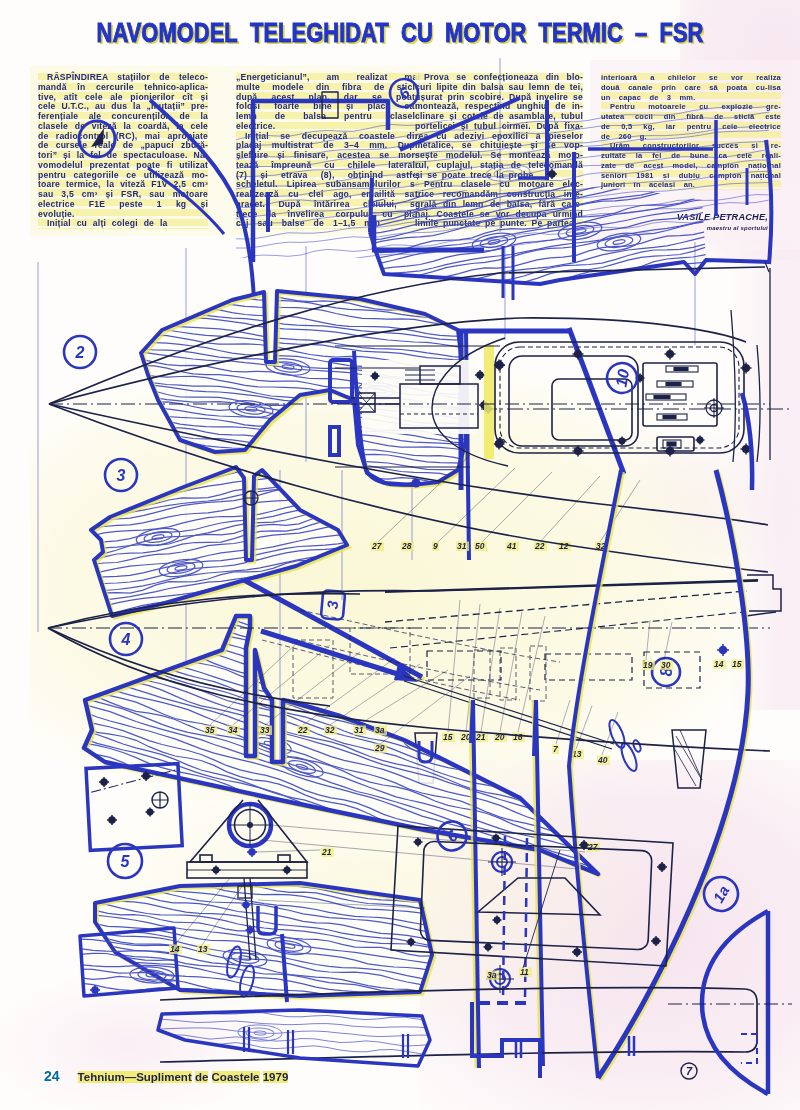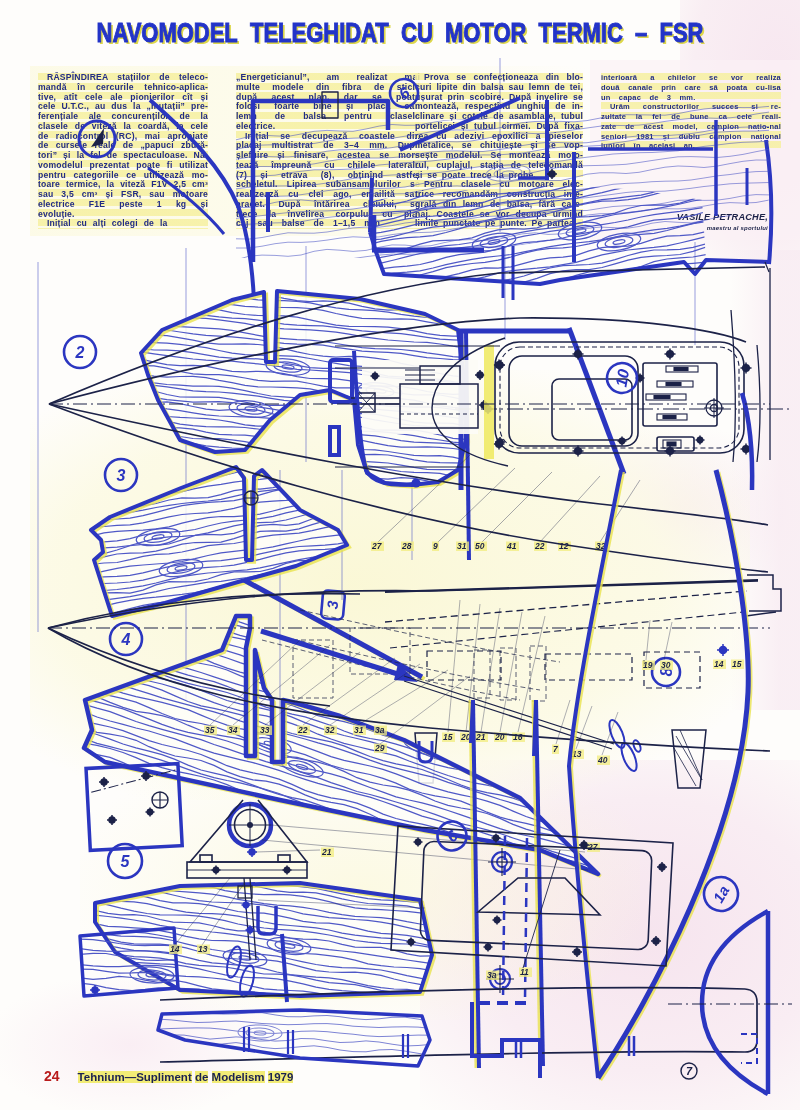--- a/index.html
+++ b/index.html
@@ -10,21 +10,21 @@
          font-size:28px;font-weight:bold;color:#2334c8;letter-spacing:0px;
          transform:scaleX(0.785);text-shadow:2.5px 2px 0 #ddd74a;white-space:nowrap;-webkit-text-stroke:1px #2334c8;}
   .col{position:absolute;top:73px;font-size:8.6px;line-height:9.75px;color:#222c86;
        text-align:justify;font-weight:bold;letter-spacing:0.2px;word-spacing:2px;
        background:repeating-linear-gradient(rgba(246,240,160,0.85) 0px,rgba(246,240,160,0.85) 7px,rgba(255,255,255,0) 7px,rgba(255,255,255,0) 9.7px);}
   .col p{margin:0;text-indent:9px;}
   #author{position:absolute;left:600px;top:212px;width:168px;text-align:right;color:#1c2248;
           font-style:italic;font-weight:bold;font-size:9.2px;letter-spacing:0.2px;}
   #author span{font-size:6px;}
   #footer{position:absolute;left:44px;top:1068px;color:#1b2150;font-weight:bold;font-size:11.5px;}
-  #footer b{font-size:14px;margin-right:18px;color:#b91c1c;}
+  #footer b{font-size:14px;margin-right:18px;color:#0369a1;}
   #footer em{font-style:normal;background:#f2ec76;}
   svg{position:absolute;left:0;top:0;}
 </style>
 </head>
 <body>
 <div id="page">
 
 <div class="wash" style="left:680px;top:0;width:120px;height:260px;background:radial-gradient(ellipse at 80% 30%,#f7e7f0 0%,#f9eef3 60%,rgba(255,255,255,0) 100%);"></div>
 
 <div class="wash" style="left:560px;top:430px;width:240px;height:160px;background:radial-gradient(ellipse,#f8ebf2 0%,rgba(255,255,255,0) 75%);"></div>
@@ -54,26 +54,27 @@
 <p>Inițial se decupează coastele din placaj multistrat de 3–4 mm. După șlefuire și finisare, acestea se mon-tează împreună cu chilele laterale (7) și etrava (8), obținînd astfel scheletul. Lipirea subansamblurilor se realizează cu clei ago, emailită sau aracet. După întărirea cleiului, se trece la învelirea corpului cu pla-caj sau balse de 1–1,5 mm</p>
 </div>
 
 <div class="col" style="left:415px;width:168px;">
 <p>Prova se confecționeaza din blo-curi lipite din balsa sau lemn de tei, ușurat prin scobire. După invelire se montează, respectînd unghiul de in-clinare și cotele de asamblare, tubul portelicei și tubul cirmei. După fixa-rea cu adezivi epoxilici a pieselor metalice, se chituiește și se vop-sește modelul. Se montează moto-rul, cuplajul, stația de telecomandă și se poate trece la probe.</p>
 <p>Pentru clasele cu motoare elec-trice recomandăm construcția inte-grală din lemn de balsa, fără care-naj. Coastele se vor decupa urmind liniile punctate pe punte. Pe partea</p>
 </div>
 
 <div class="col" style="left:601px;width:180px;font-size:7.5px;word-spacing:6px;">
 <p style="text-indent:0">interioară a chilelor se vor realiza două canale prin care să poata cu-lisa un capac de 3 mm.</p>
+<p>Pentru motoarele cu explozie gre-utatea cocii din fibră de sticlă este de 0,5 kg, iar pentru cele electrice de 260 g.</p>
 <p>Urăm constructorilor succes și re-zultate la fel de bune ca cele reali-zate de acest model, campion națio-nal seniori 1981 și dublu campion național juniori în același an.</p>
 </div>
 
 <div id="author">VASILE PETRACHE,<br><span>maestru al sportului</span></div>
 
-<div id="footer"><b>24</b><em>Tehnium—Supliment</em> <em>de</em> <em>Modelism</em> <em>1979</em></div>
+<div id="footer"><b>24</b><em>Tehnium—Supliment</em> <em>de</em> <em>Coastele</em> <em>1979</em></div>
 <svg width="800" height="1110" viewBox="0 0 800 1110">
 
 <g stroke="#4650c4" stroke-width="1" opacity="0.55" fill="none">
 <path d="M38,262 V632"></path>
         <path d="M186,248 V556"></path>
         <path d="M306,246 V462"></path>
         <path d="M505,248 V340"></path>
 <path d="M695,242 V345"></path>
         <path d="M186,560 V700"></path>
         <path d="M280,470 V760"></path>

